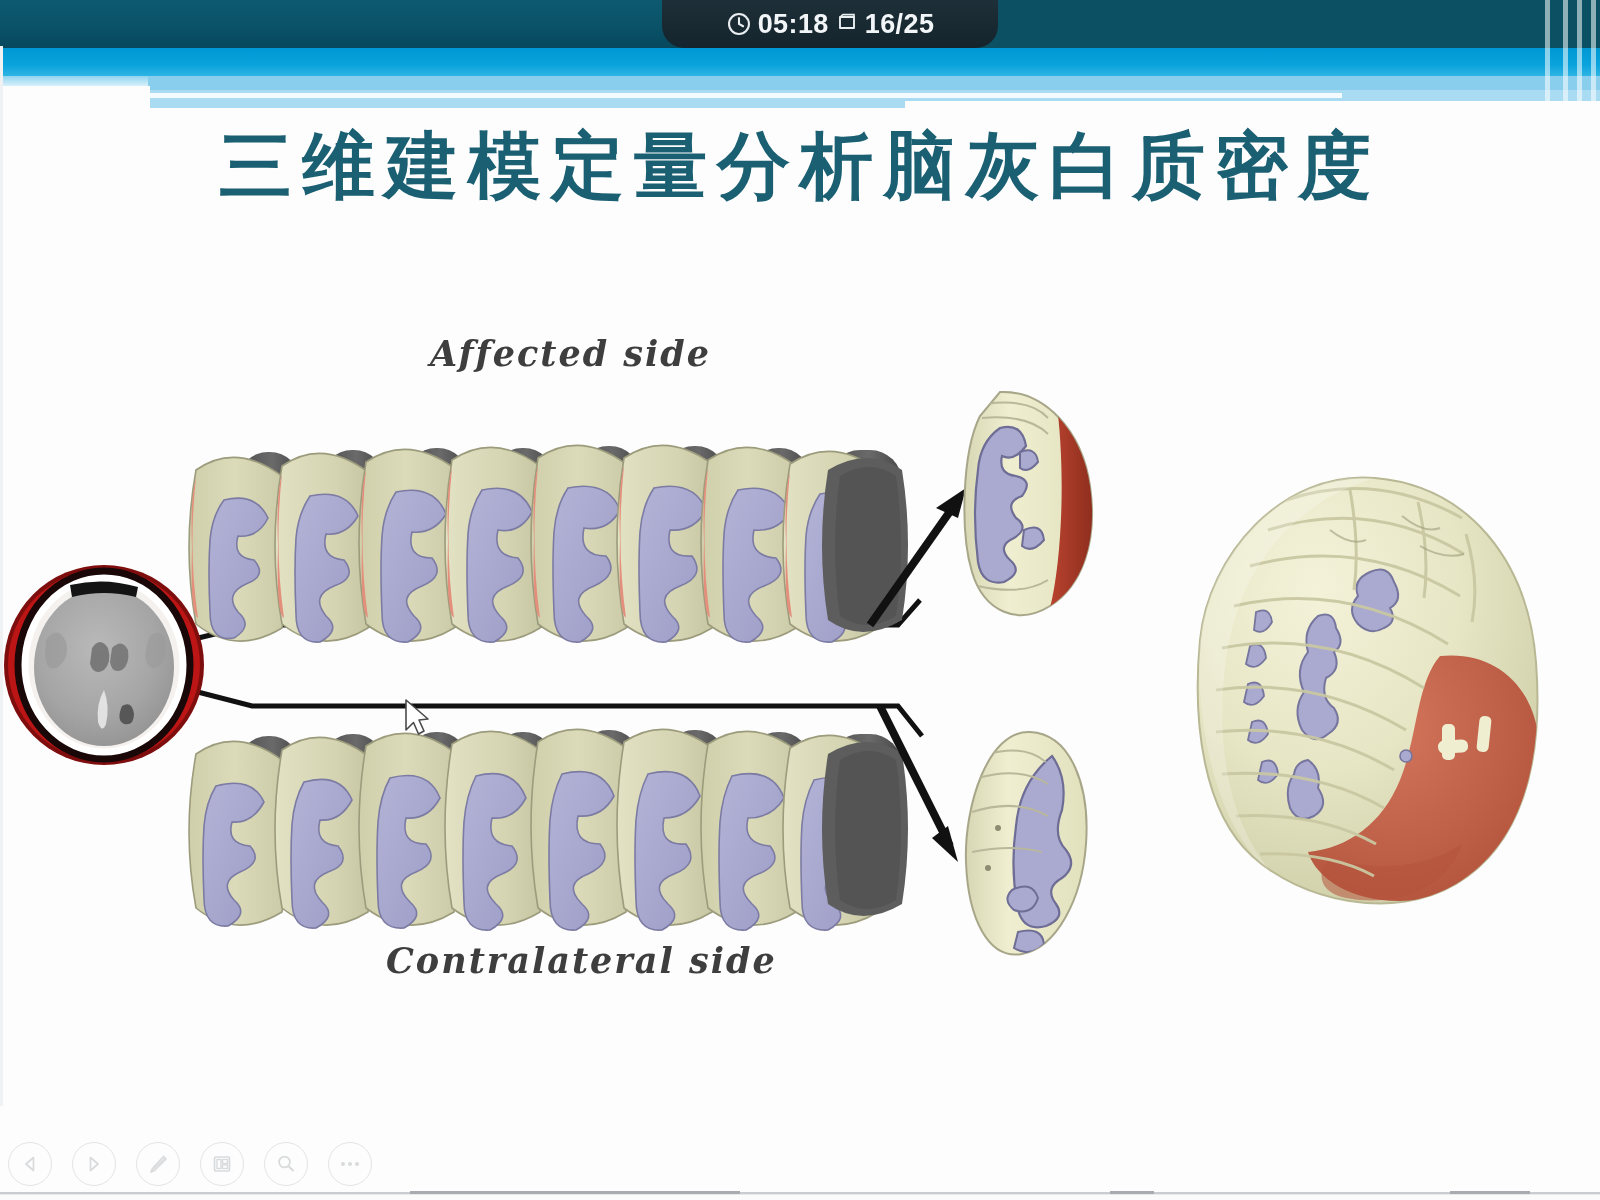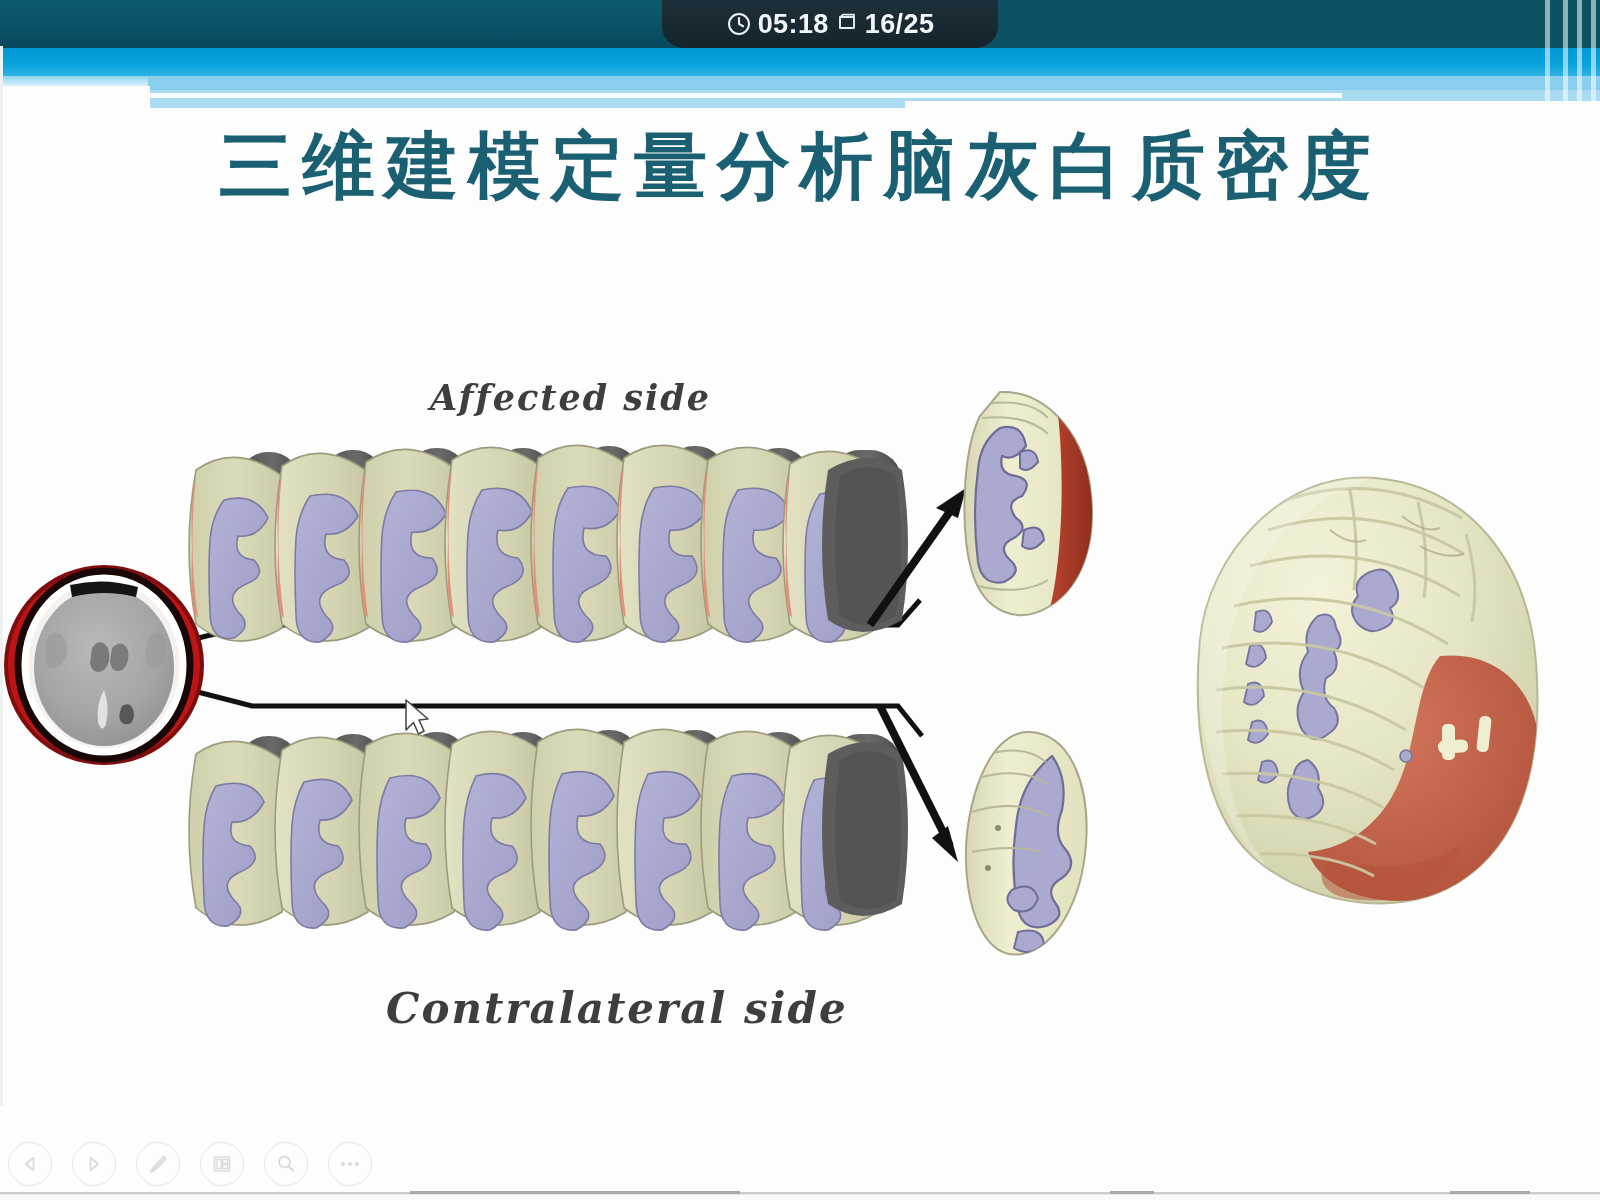--- a/index.html
+++ b/index.html
@@ -77,24 +77,24 @@
     color:#1a5f72;
     text-shadow:1px 1px 0 rgba(255,255,255,.8);
     white-space:nowrap;
   }
 
   
   .fig-label {
     position:absolute;
     font-family:"DejaVu Serif", serif;
     font-style:italic; font-weight:bold;
-    color:#3e3e3e; letter-spacing:2px; white-space:nowrap;margin-top:44px;
+    color:#3e3e3e; letter-spacing:2px; white-space:nowrap;
   }
   #lbl-affected { left:430px; top:333px; font-size:35px; }
-  #lbl-contra   { left:386px; top:940px; font-size:42px; }
+  #lbl-contra   { left:386px; top:940px; font-size:35px; }
 
   
   #stage { position:absolute; left:0; top:0; width:1600px; height:1200px; }
 
   
   .toolbar { position:absolute; left:8px; bottom:14px; display:flex; gap:20px; }
   .tb-btn {
     width:44px; height:44px; border-radius:50%;
     border:1.6px solid #e2e4e6; background:#fdfdfd;
     display:flex; align-items:center; justify-content:center;

